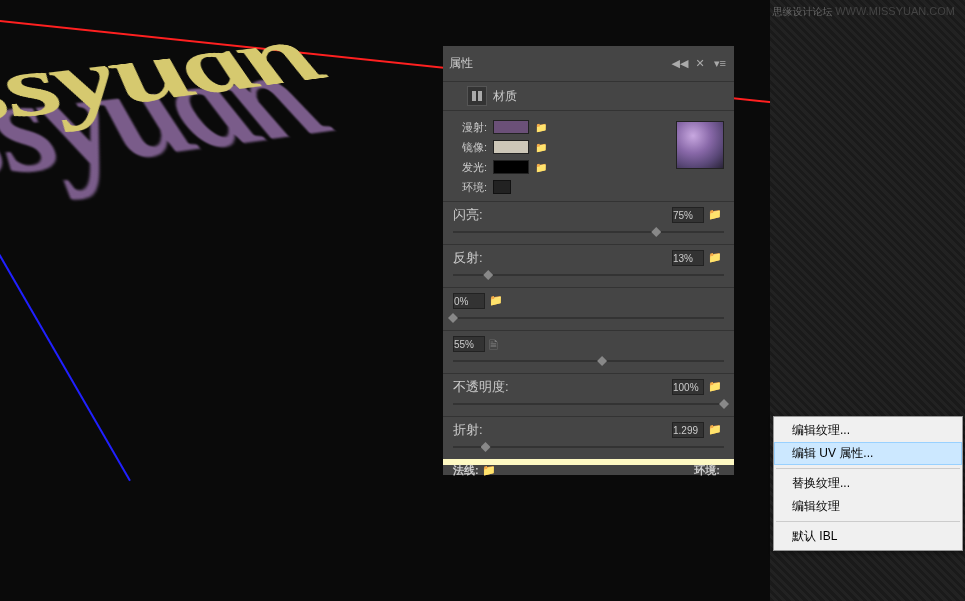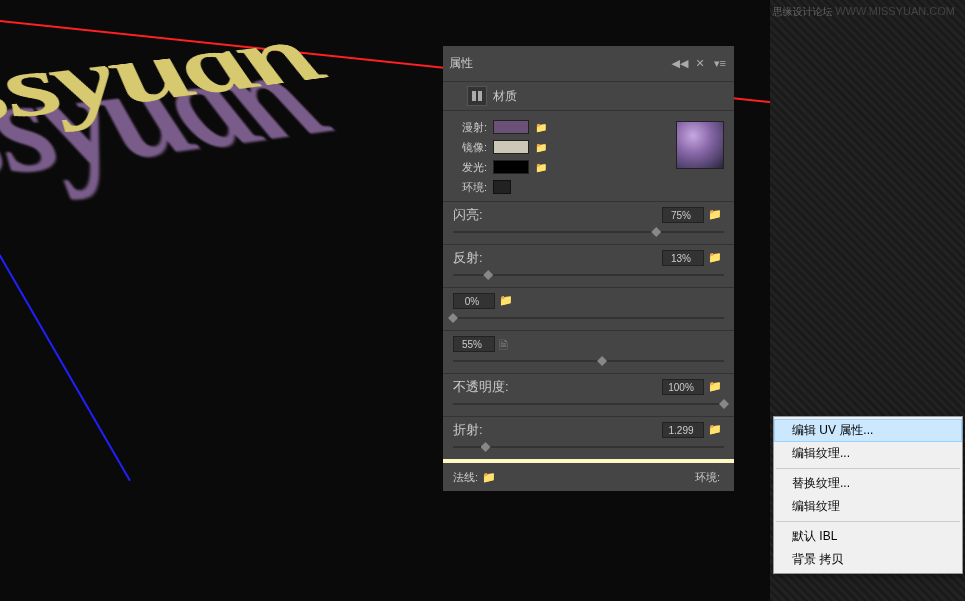--- a/index.html
+++ b/index.html
@@ -30,27 +30,27 @@
     .prop-row .label { width: 34px; font-size: 11px; text-align: right; }
     .prop-row .swatch { width: 36px; height: 14px; border: 1px solid #222; }
     .prop-row .swatch2 { width: 18px; height: 14px; background:#222; border: 1px solid #111; }
     .prop-row .folder { width: 18px; height: 14px; color:#aaa; font-size:10px; display:flex;align-items:center;}
     
     .material-preview { position:absolute; top:10px; right:10px; width:48px; height:48px; background: radial-gradient(circle at 35% 30%, #c8a8e0 0%, #8868a8 40%, #5a4878 70%, #2a2438 100%); border:1px solid #222; }
     
     .prop-slider-block { padding: 4px 10px; border-top: 1px solid #333; background:#454545;}
     .slider-top { display:flex; align-items:center; height:18px; gap:4px;}
     .slider-top .label { flex:1; font-size:13px; }
-    .slider-top .num-input { width: 42px; height: 16px; background:#333; color:#ccc; border:1px solid #222; font-size:10px; text-align:center; padding-right:4px; }
+    .slider-top .num-input { width: 32px; height: 16px; background:#333; color:#ccc; border:1px solid #222; font-size:10px; text-align:left; padding-right:4px; }
     .slider-top .folder2 { width:16px; height:14px; color:#888; font-size:11px;}
     .slider-track { height:16px; position:relative; display:flex; align-items:center;}
     .slider-line { width:100%; height:2px; background:#333; }
     .slider-thumb { position:absolute; width:10px; height:10px; background:#888; top:3px; transform:translateX(-50%); clip-path: polygon(50% 0, 100% 50%, 50% 100%, 0 50%);}
     
-    .prop-bottom-row { display:flex; align-items:center; padding:4px 10px; height:32px; border-top:4px solid #fef9c3; background:#454545; font-size:11px;}
+    .prop-bottom-row { display:flex; align-items:center; padding:4px 10px; height:16px; border-top:6px solid #fef9c3; background:#454545; font-size:11px;font-weight:bold;}
     .prop-bottom-row .label { margin-right:4px;}
     .prop-bottom-row .folder { width:16px; color:#888; font-size:11px;}
     .prop-bottom-row .spacer { flex:1; }
 
     
     .menu { position: absolute; top: 416px; left: 773px; width: 190px; background: #f0f0f0; border: 1px solid #999; box-shadow: 2px 2px 6px rgba(0,0,0,0.4); font-size: 12px; color: #000; padding:2px 0;}
     .menu-item { padding: 3px 18px; white-space: nowrap; cursor: default; }
     .menu-item.hover { background: #cce8ff; border: 1px solid #99d1ff; padding: 2px 17px; }
     .menu-sep { height: 1px; background: #ccc; margin: 3px 2px; }
   </style>
@@ -181,21 +181,20 @@
 
   <div class="prop-bottom-row">
     <span class="label">法线:</span>
     <span class="folder">📁</span>
     <span class="spacer"></span>
     <span class="label">环境:</span>
   </div>
 </div>
 
 <div class="menu">
+  <div class="menu-item">编辑纹理...</div>
   <div class="menu-item hover">编辑 UV 属性...</div>
-  <div class="menu-item">编辑纹理...</div>
   <div class="menu-sep"></div>
   <div class="menu-item">替换纹理...</div>
   <div class="menu-item">编辑纹理</div>
   <div class="menu-sep"></div>
   <div class="menu-item">默认 IBL</div>
-  <div class="menu-item">背景 拷贝</div>
 </div>
 
 </body></html>

